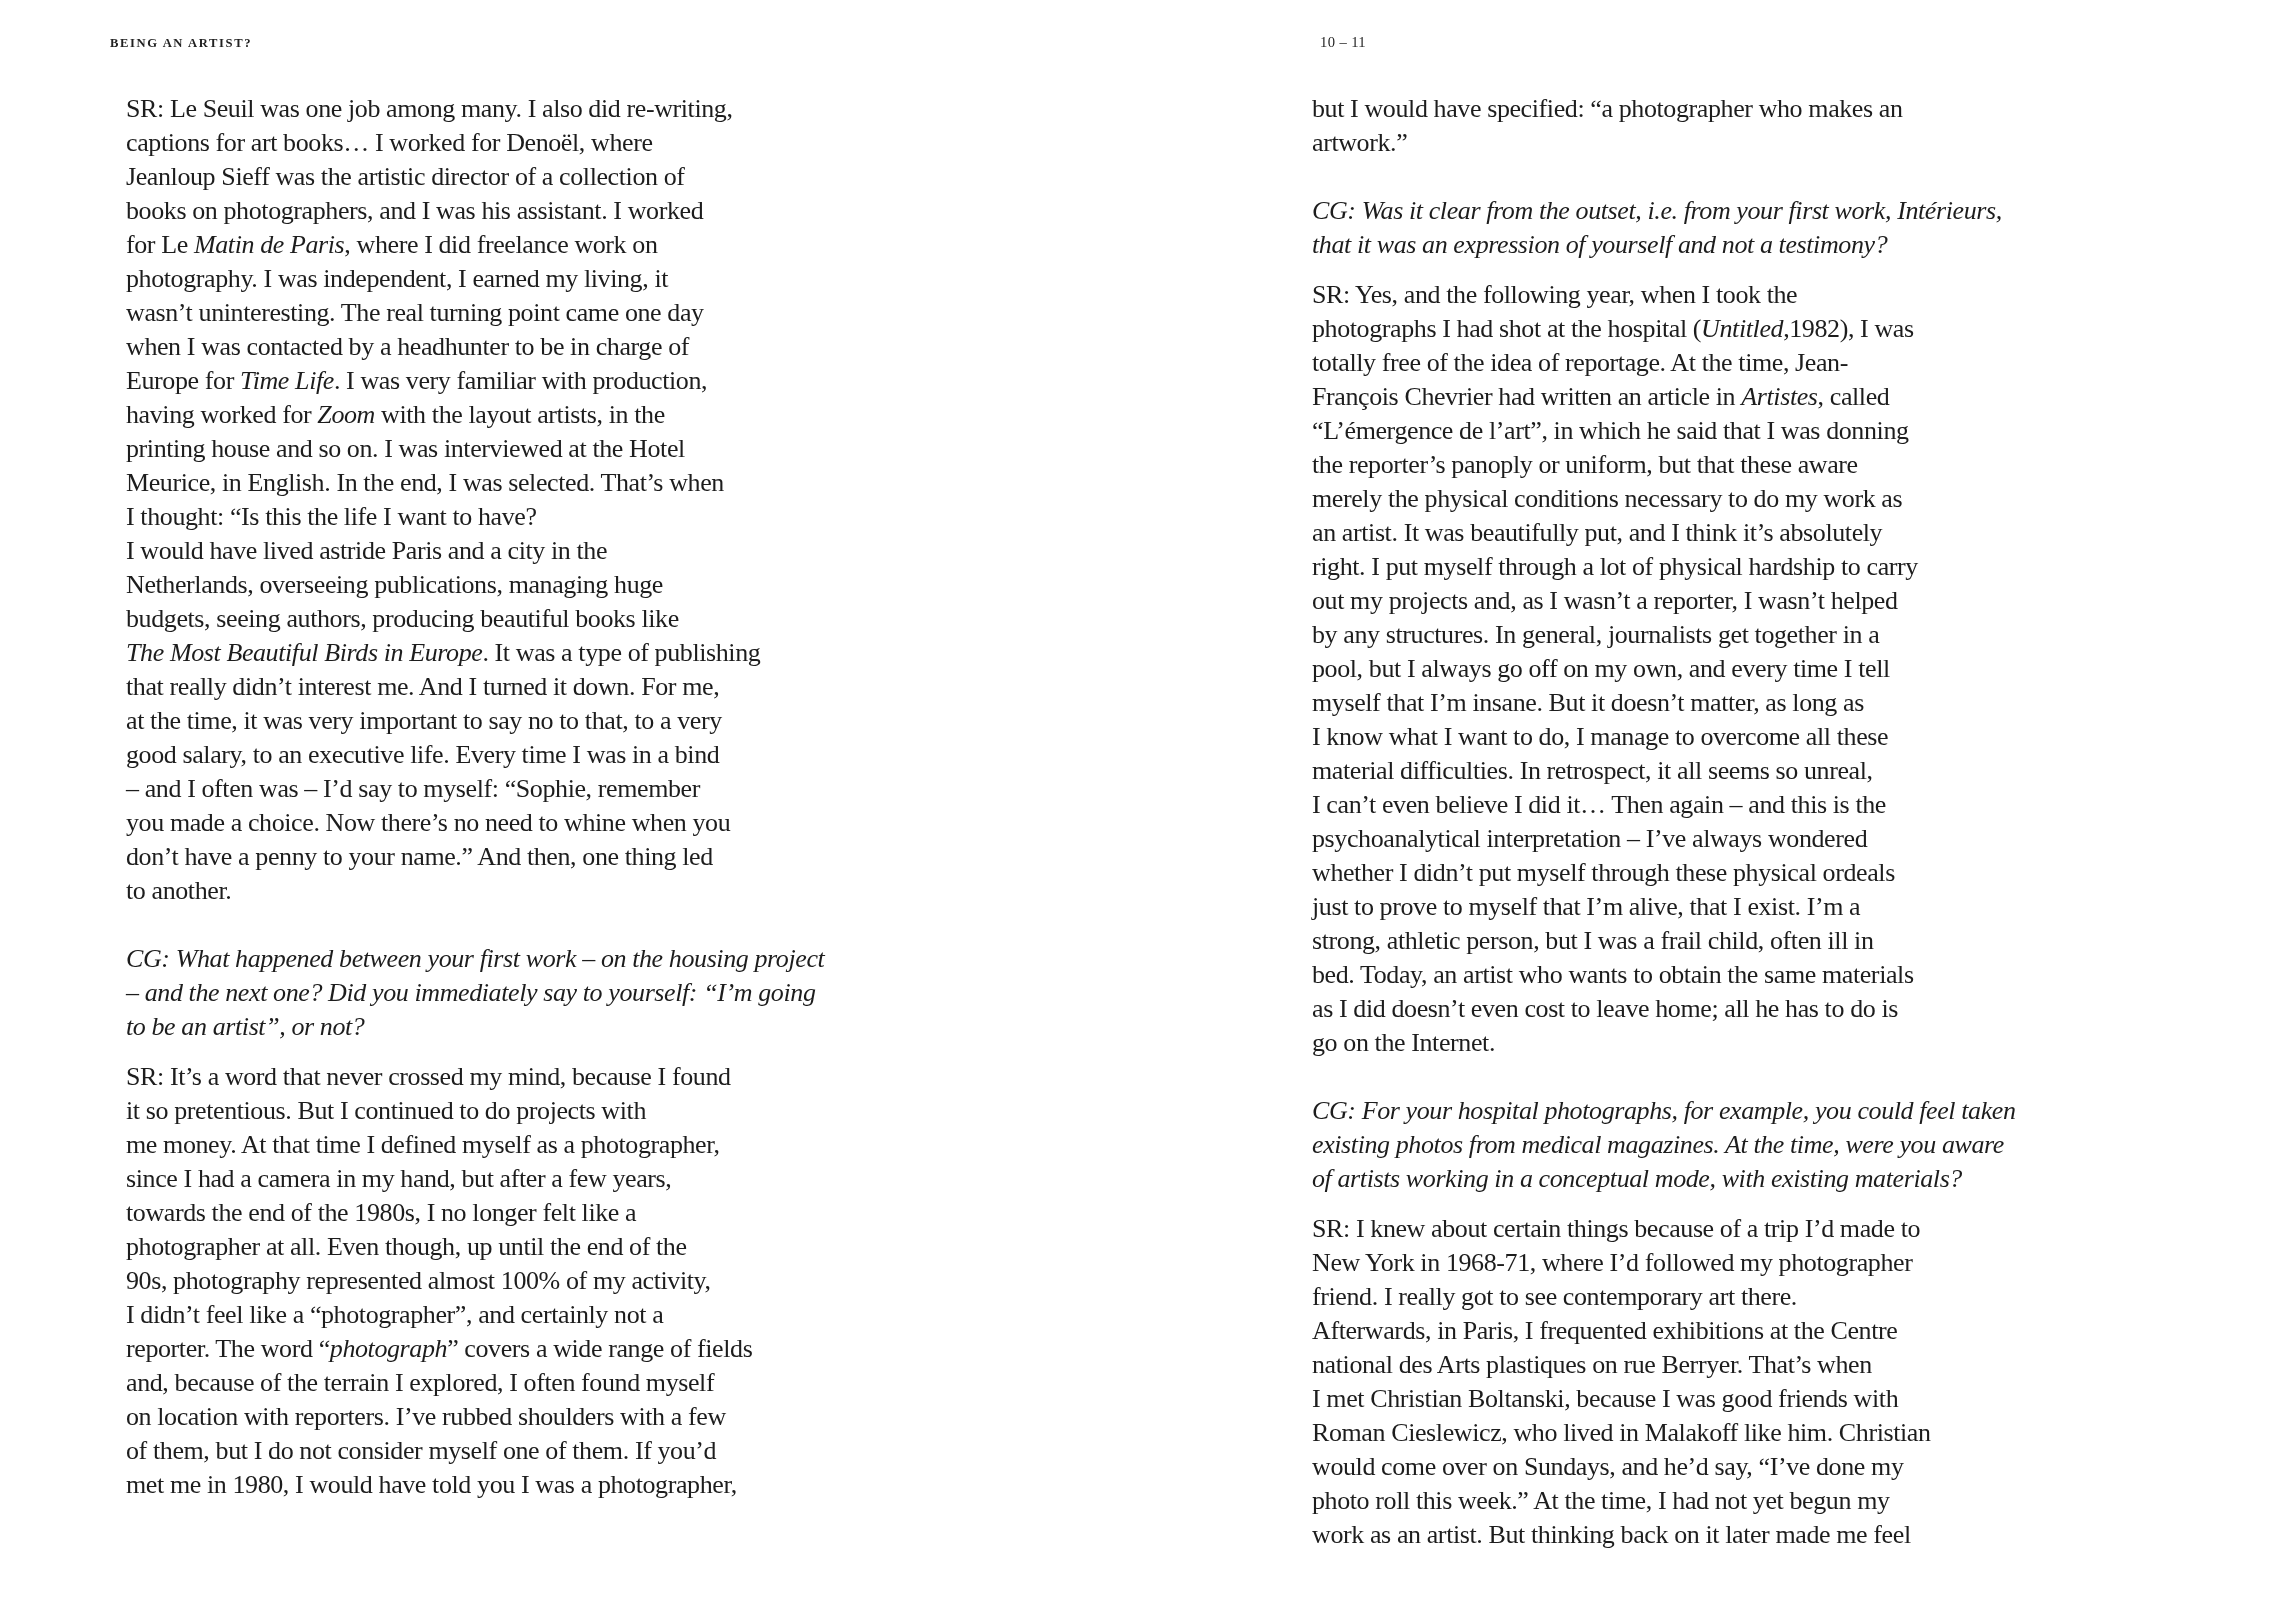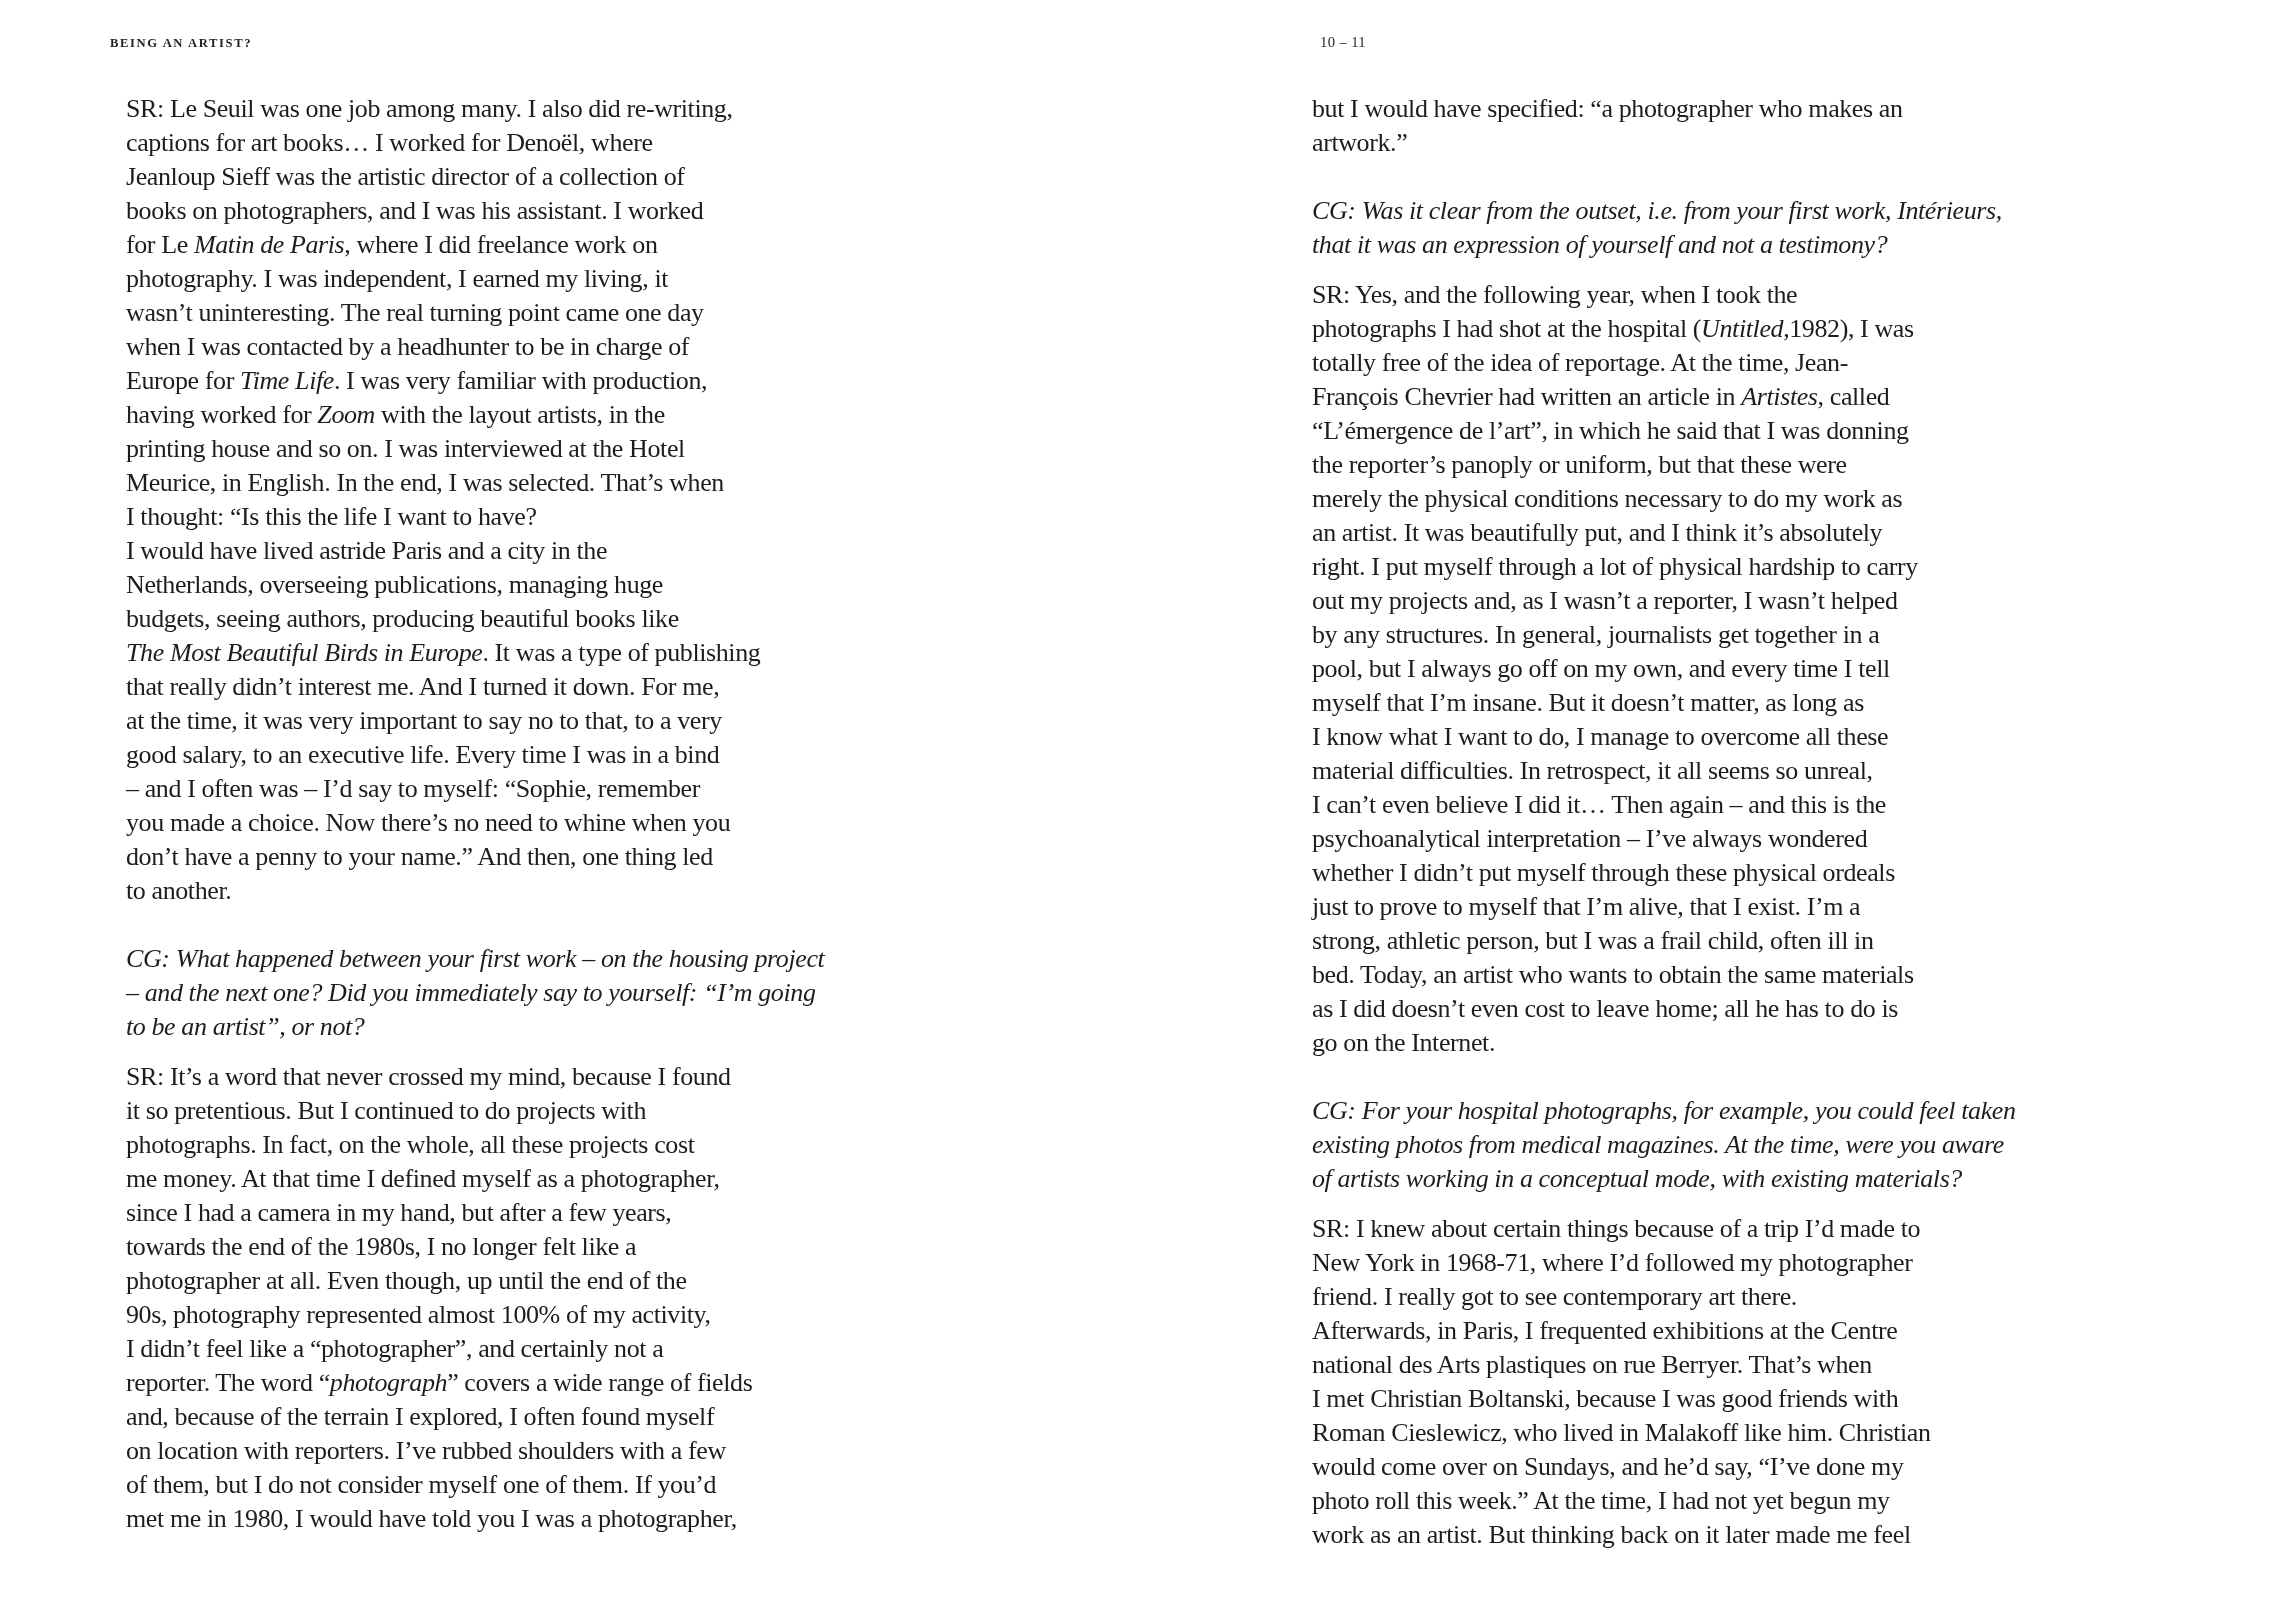--- a/index.html
+++ b/index.html
@@ -92,21 +92,20 @@
         <div class="line">to another.</div>
       </div>
       <div class="para q">
         <div class="line">CG: What happened between your first work – on the housing project</div>
         <div class="line">– and the next one? Did you immediately say to yourself: “I’m going</div>
         <div class="line">to be an artist”, or not?</div>
       </div>
       <div class="para">
         <div class="line">SR: It’s a word that never crossed my mind, because I found</div>
         <div class="line">it so pretentious. But I continued to do projects with</div>
-        <div class="line">photographs. In fact, on the whole, all these projects cost</div>
         <div class="line">me money. At that time I defined myself as a photographer,</div>
         <div class="line">since I had a camera in my hand, but after a few years,</div>
         <div class="line">towards the end of the 1980s, I no longer felt like a</div>
         <div class="line">photographer at all. Even though, up until the end of the</div>
         <div class="line">90s, photography represented almost 100% of my activity,</div>
         <div class="line">I didn’t feel like a “photographer”, and certainly not a</div>
         <div class="line">reporter. The word “<em>photograph</em>” covers a wide range of fields</div>
         <div class="line">and, because of the terrain I explored, I often found myself</div>
         <div class="line">on location with reporters. I’ve rubbed shoulders with a few</div>
         <div class="line">of them, but I do not consider myself one of them. If you’d</div>
@@ -127,21 +126,21 @@
       <div class="para q">
         <div class="line">CG: Was it clear from the outset, i.e. from your first work, Intérieurs,</div>
         <div class="line">that it was an expression of yourself and not a testimony?</div>
       </div>
       <div class="para">
         <div class="line">SR: Yes, and the following year, when I took the</div>
         <div class="line">photographs I had shot at the hospital (<em>Untitled</em>,1982), I was</div>
         <div class="line">totally free of the idea of reportage. At the time, Jean-</div>
         <div class="line">François Chevrier had written an article in <em>Artistes</em>, called</div>
         <div class="line">“L’émergence de l’art”, in which he said that I was donning</div>
-        <div class="line">the reporter’s panoply or uniform, but that these were</div>
+        <div class="line">the reporter’s panoply or uniform, but that these aware</div>
         <div class="line">merely the physical conditions necessary to do my work as</div>
         <div class="line">an artist. It was beautifully put, and I think it’s absolutely</div>
         <div class="line">right. I put myself through a lot of physical hardship to carry</div>
         <div class="line">out my projects and, as I wasn’t a reporter, I wasn’t helped</div>
         <div class="line">by any structures. In general, journalists get together in a</div>
         <div class="line">pool, but I always go off on my own, and every time I tell</div>
         <div class="line">myself that I’m insane. But it doesn’t matter, as long as</div>
         <div class="line">I know what I want to do, I manage to overcome all these</div>
         <div class="line">material difficulties. In retrospect, it all seems so unreal,</div>
         <div class="line">I can’t even believe I did it… Then again – and this is the</div>

